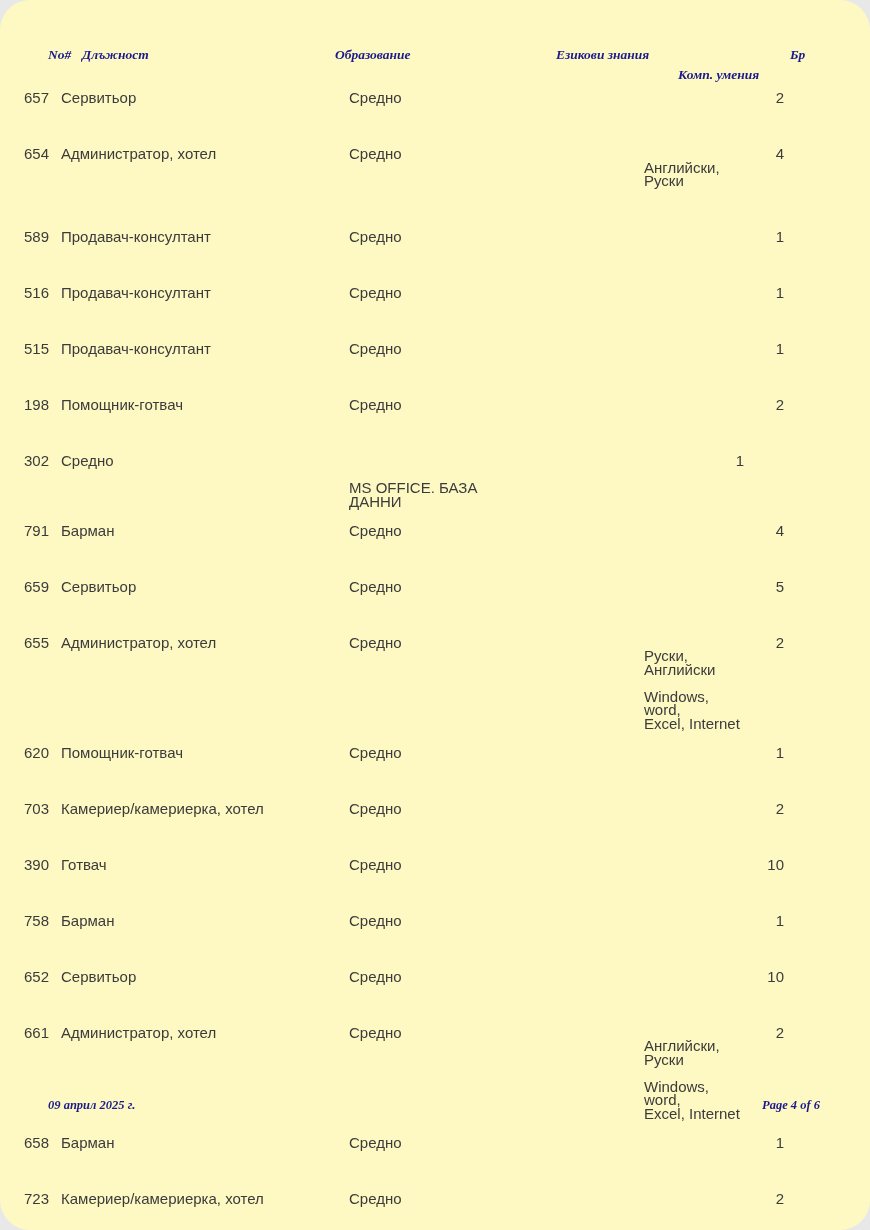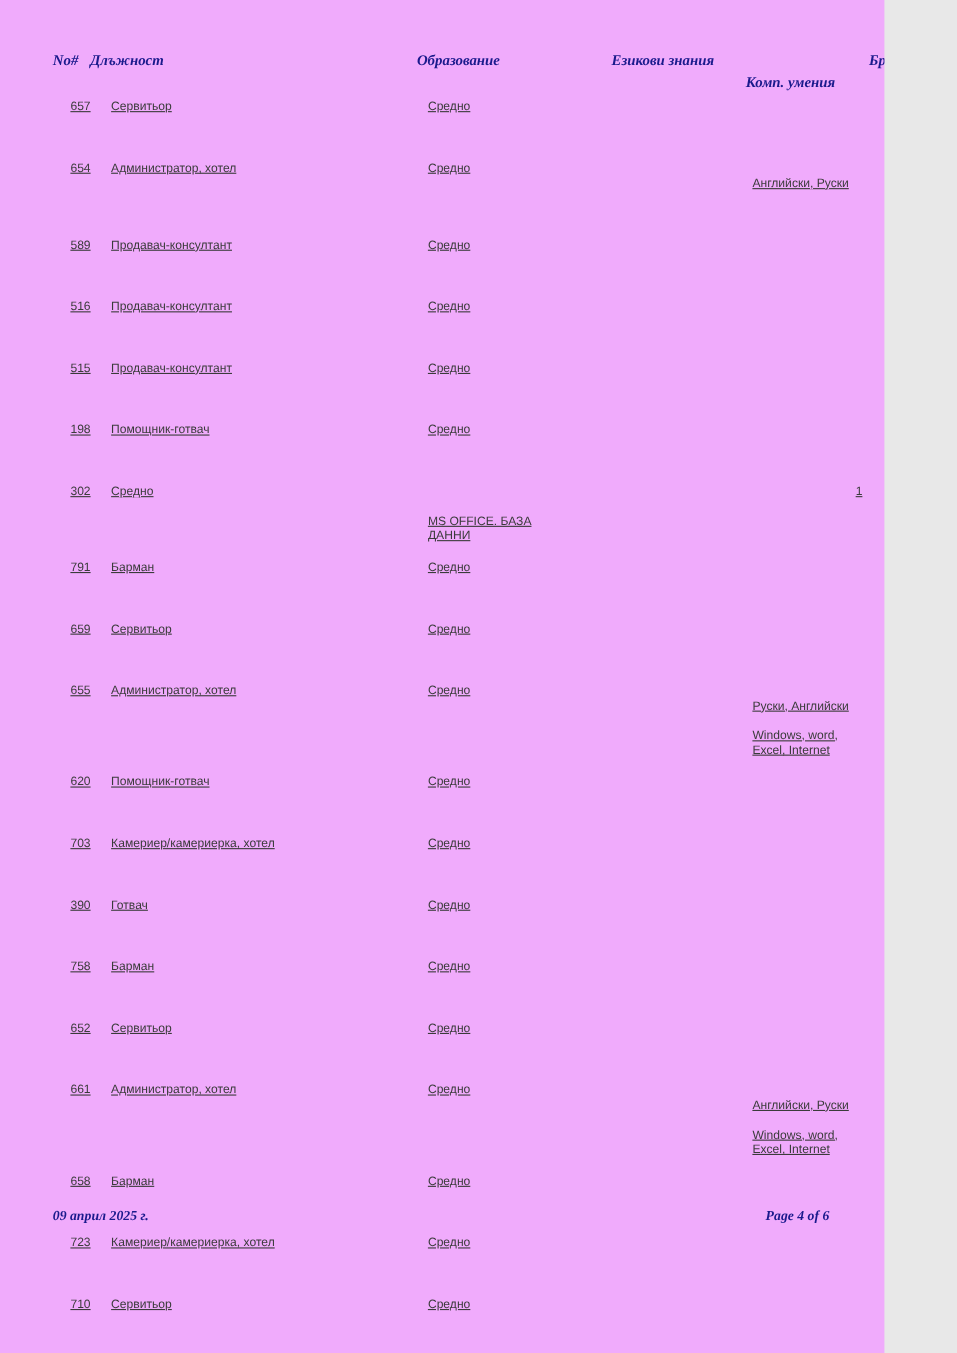--- a/index.html
+++ b/index.html
@@ -1,56 +1,56 @@
 <!DOCTYPE html>
 <html><head>
 <meta charset="utf-8">
 <style>
   * { margin: 0; padding: 0; box-sizing: border-box; }
   html, body { background: #e8e8e8; }
   .page {
     position: relative;
-    width: 804px;
+    width: 870px;
     height: 1230px;
-    background: #f0abfc;
+    background: #fef9c3;
     font-family: "Liberation Sans", sans-serif;
     overflow: hidden;
+    border-radius: 30px;
   }
   
   .thead {
     position: absolute;
     top: 47px; left: 0; right: 0;
     height: 18px;
     color: #1a1a8c;
     font-family: "Liberation Serif", serif;
     font-weight: bold;
     font-style: italic;
     font-size: 13.5px;
   }
   .thead span { position: absolute; white-space: nowrap; }
   .h-num { left: 48px; }
   .h-pos { left: 82px; }
-  .h-edu { left: 335px; margin-left: 44px; }
+  .h-edu { left: 335px; }
   .h-lang { left: 556px; }
   .h-comp { left: 678px; margin-top: 20px; }
   .h-cnt { left: 790px; }
   
   .rows {
     position: absolute;
     top: 91px; left: 0; right: 0;
   }
   .row {
     display: grid;
     grid-template-columns: 37px 288px 295px 100px 40px;
-    padding-left: 64px;
+    padding-left: 24px;
     margin-bottom: 15.5px;
     color: #3b3b3b;
-    font-size: 11px;
+    font-size: 15px;
     line-height: 13.5px;
-    text-decoration: underline;
   }
   .c { white-space: pre-line; }
   .cnt { text-align: right; }
   .comp { margin-bottom: -13.5px; }
   .comp:empty { display: none; margin: 0; }
   
   .footer {
     position: absolute;
     top: 1098px; left: 48px; right: 50px;
     display: flex;

